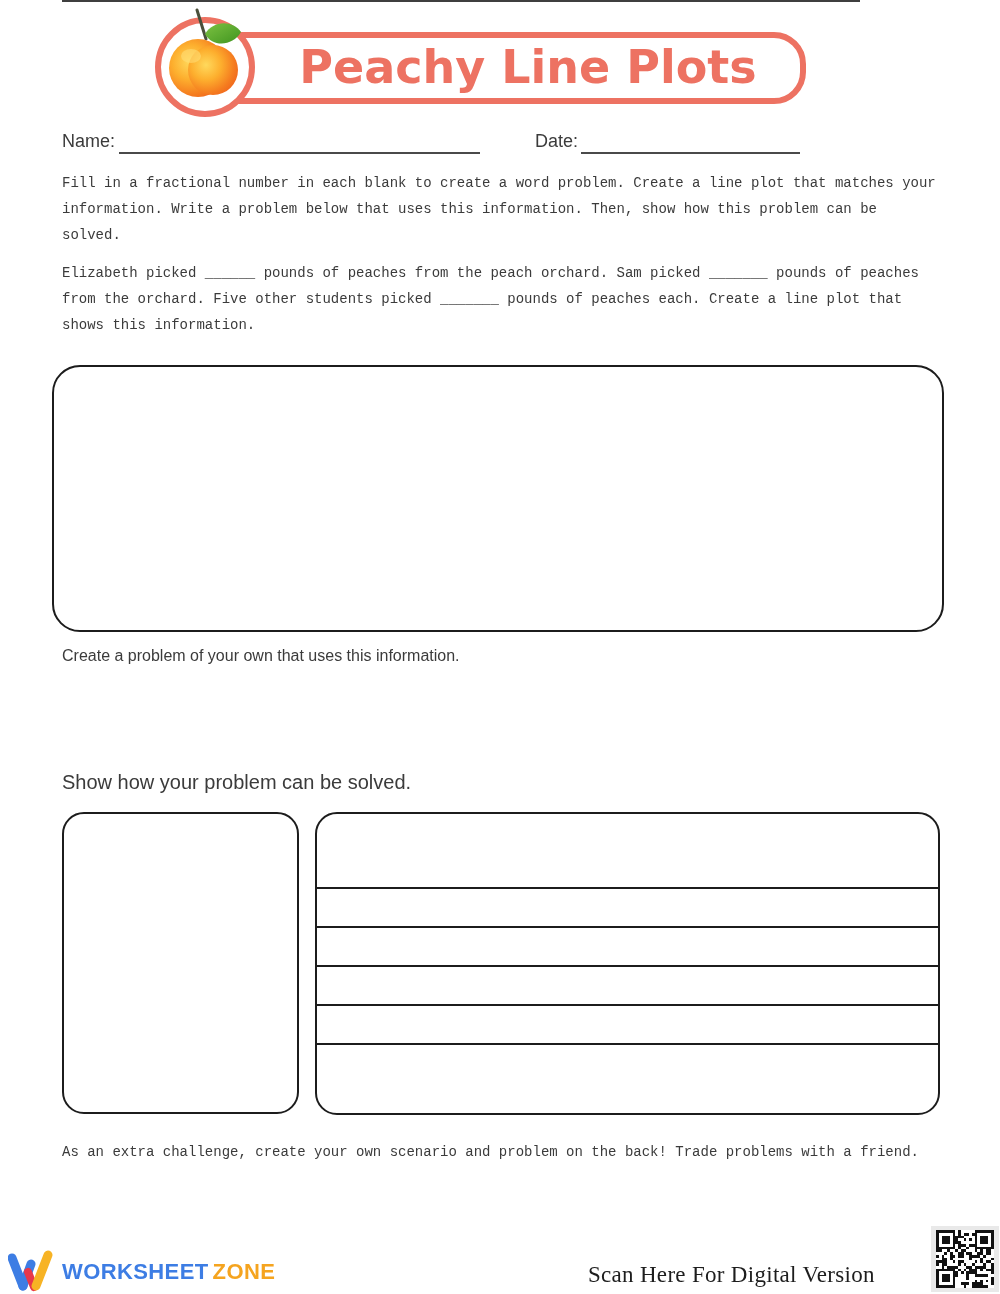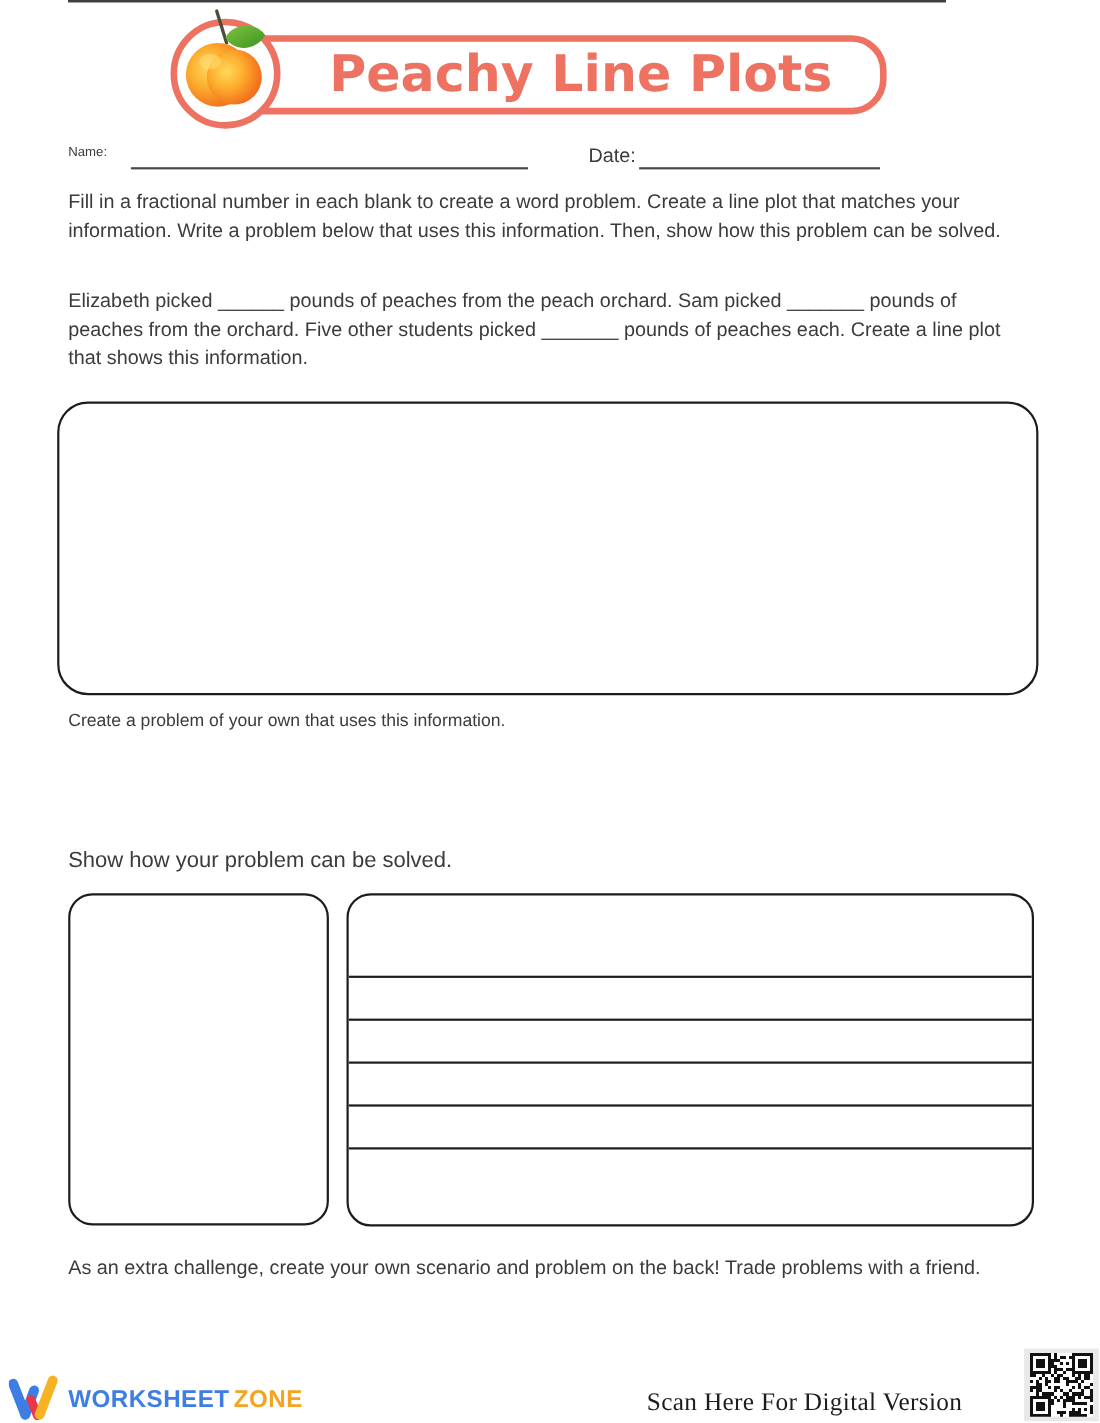--- a/index.html
+++ b/index.html
@@ -17,26 +17,26 @@
     border:6px solid #ED7262; border-radius:50%; background:#ffffff; z-index:2;
   }
   .peach-wrap { position:absolute; left:153px; top:4px; width:104px; height:110px; z-index:3; }
   .banner-title {
     position:absolute; left:268px; top:36px; width:520px; height:62px; z-index:1;
     display:flex; align-items:center; justify-content:center;
     font-family:"DejaVu Sans", sans-serif; font-weight:bold; font-size:46px;
     letter-spacing:0px; color:#ED7262; white-space:nowrap;
   }
   
-  .name-label { position:absolute; left:62px; top:131px; font-size:12px; }
+  .name-label { position:absolute; left:62px; top:131px; font-size:18px; }
   .name-line  { position:absolute; left:119px; top:152px; width:361px; border-bottom:2px solid #4a4a4a; }
   .date-label { position:absolute; left:535px; top:131px; font-size:18px; }
   .date-line  { position:absolute; left:581px; top:152px; width:219px; border-bottom:2px solid #4a4a4a; }
   
-  .para { position:absolute; left:62px; width:880px; font-size:18px; line-height:26px; color:#3b3b3b; }
+  .para { position:absolute; left:62px; width:880px; font-size:14px; line-height:26px; color:#3b3b3b;font-family:Liberation Mono, monospace; }
   .p-instructions { top:170px; }
   .p-problem { top:260px; }
   .p-challenge { top:1139px; }
   
   .plot-box {
     position:absolute; left:52px; top:365px; width:888px; height:263px;
     border:2px solid #1c1c1c; border-radius:28px; background:#ffffff;
   }
   .create-label { position:absolute; left:62px; top:647px; font-size:16px; }
   .answer-line { position:absolute; left:62px; width:798px; border-bottom:2px solid #3f3f3f; }

